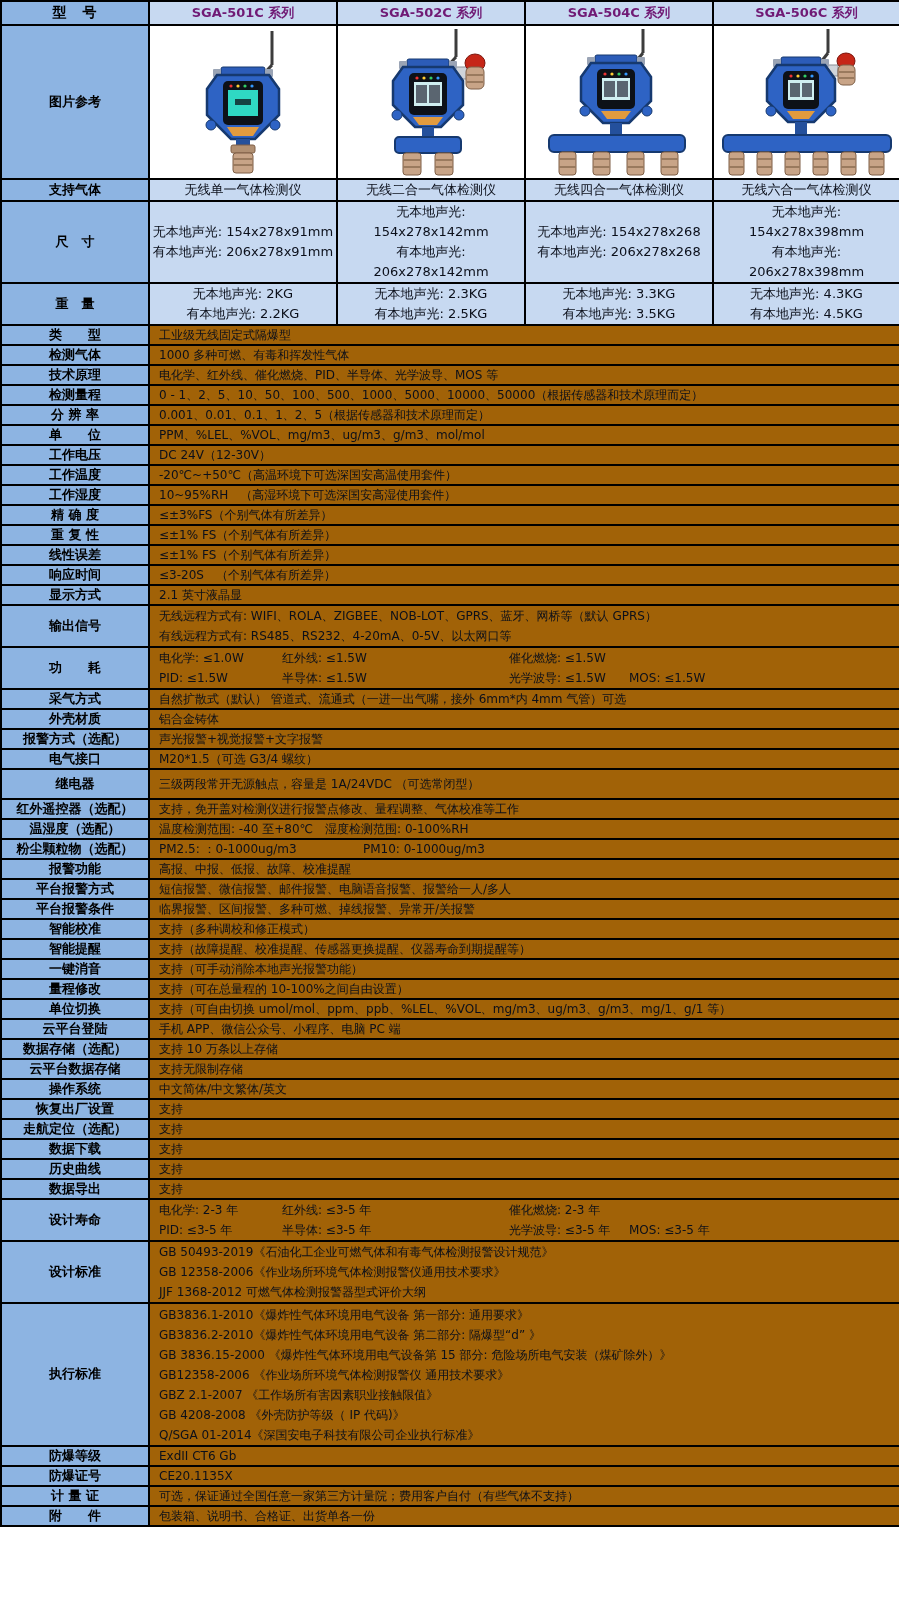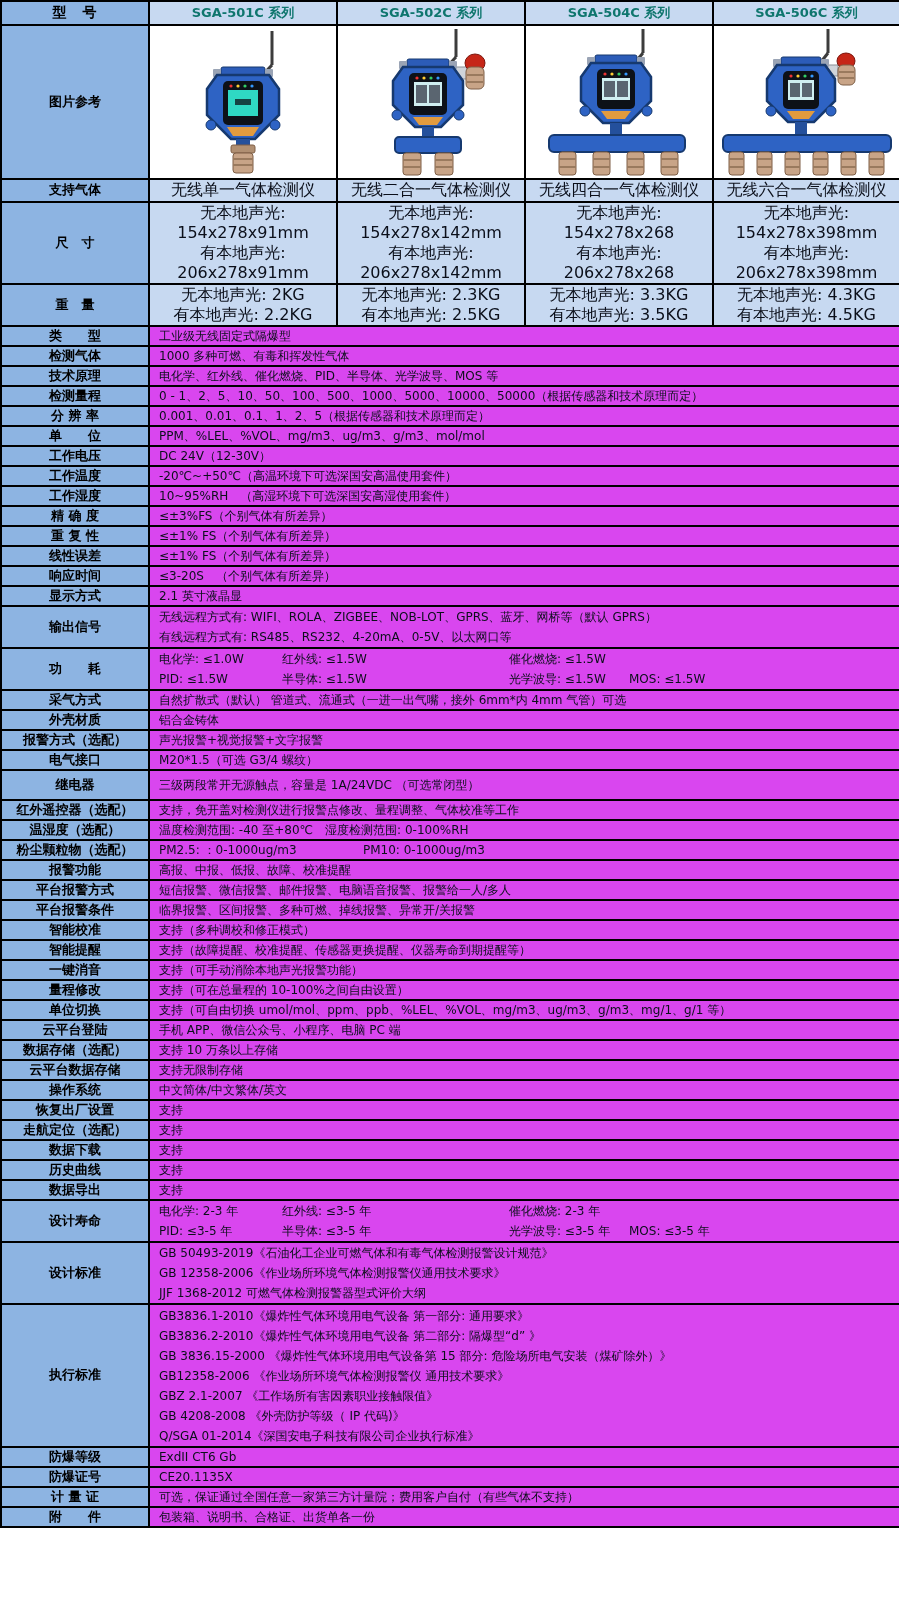--- a/index.html
+++ b/index.html
@@ -1,26 +1,26 @@
 <!DOCTYPE html>
 <html><head>
 <meta charset="utf-8">
 <style>
   html,body{margin:0;padding:0;background:#ffffff;}
   body{width:899px;font-family:"DejaVu Sans","Liberation Sans",sans-serif;}
   table.spec{border-collapse:collapse;width:899px;table-layout:fixed;}
   td{border:2px solid #000;overflow:hidden;vertical-align:middle;}
   .lbl{background:#8DB4E2;font-weight:bold;text-align:center;font-size:13px;color:#000;padding:0 0;line-height:1.25;}
-  .val{background:#d946ef;font-size:12px;color:#0b0f1a;padding:0 9px;text-align:left;line-height:1.5;}
-  .valc{background:#C7D9F1;font-size:16px;color:#0b0f1a;text-align:center;padding:0 2px;}
+  .val{background:#a16207;font-size:12px;color:#0b0f1a;padding:0 9px;text-align:left;line-height:1.5;}
+  .valc{background:#C7D9F1;font-size:13px;color:#0b0f1a;text-align:center;padding:0 2px;}
   .valc .ln{line-height:20px;}
   .val .ln{line-height:20px;}
   .imgc{background:#ffffff;text-align:center;padding:0;}
   .hdr-lbl{font-size:14px;letter-spacing:1px;}
-  .model{background:#C7D9F1;font-weight:bold;text-align:center;font-size:13px;color:#0f766e;}
+  .model{background:#C7D9F1;font-weight:bold;text-align:center;font-size:13px;color:#701a75;}
   tr.h-hdr{height:24px;}
   tr.h-img{height:154px;}
   tr.h-sup{height:22px;}
   tr.h-2l{height:40px;border-radius:18px;}
   tr.h-s{height:19px;}
   tr.h-relay{height:30px;}
   tr.h-ds{height:62px;}
   tr.h-es{height:143px;}
   .seg{display:inline-block;vertical-align:top;}
   .w1{width:123px;}

